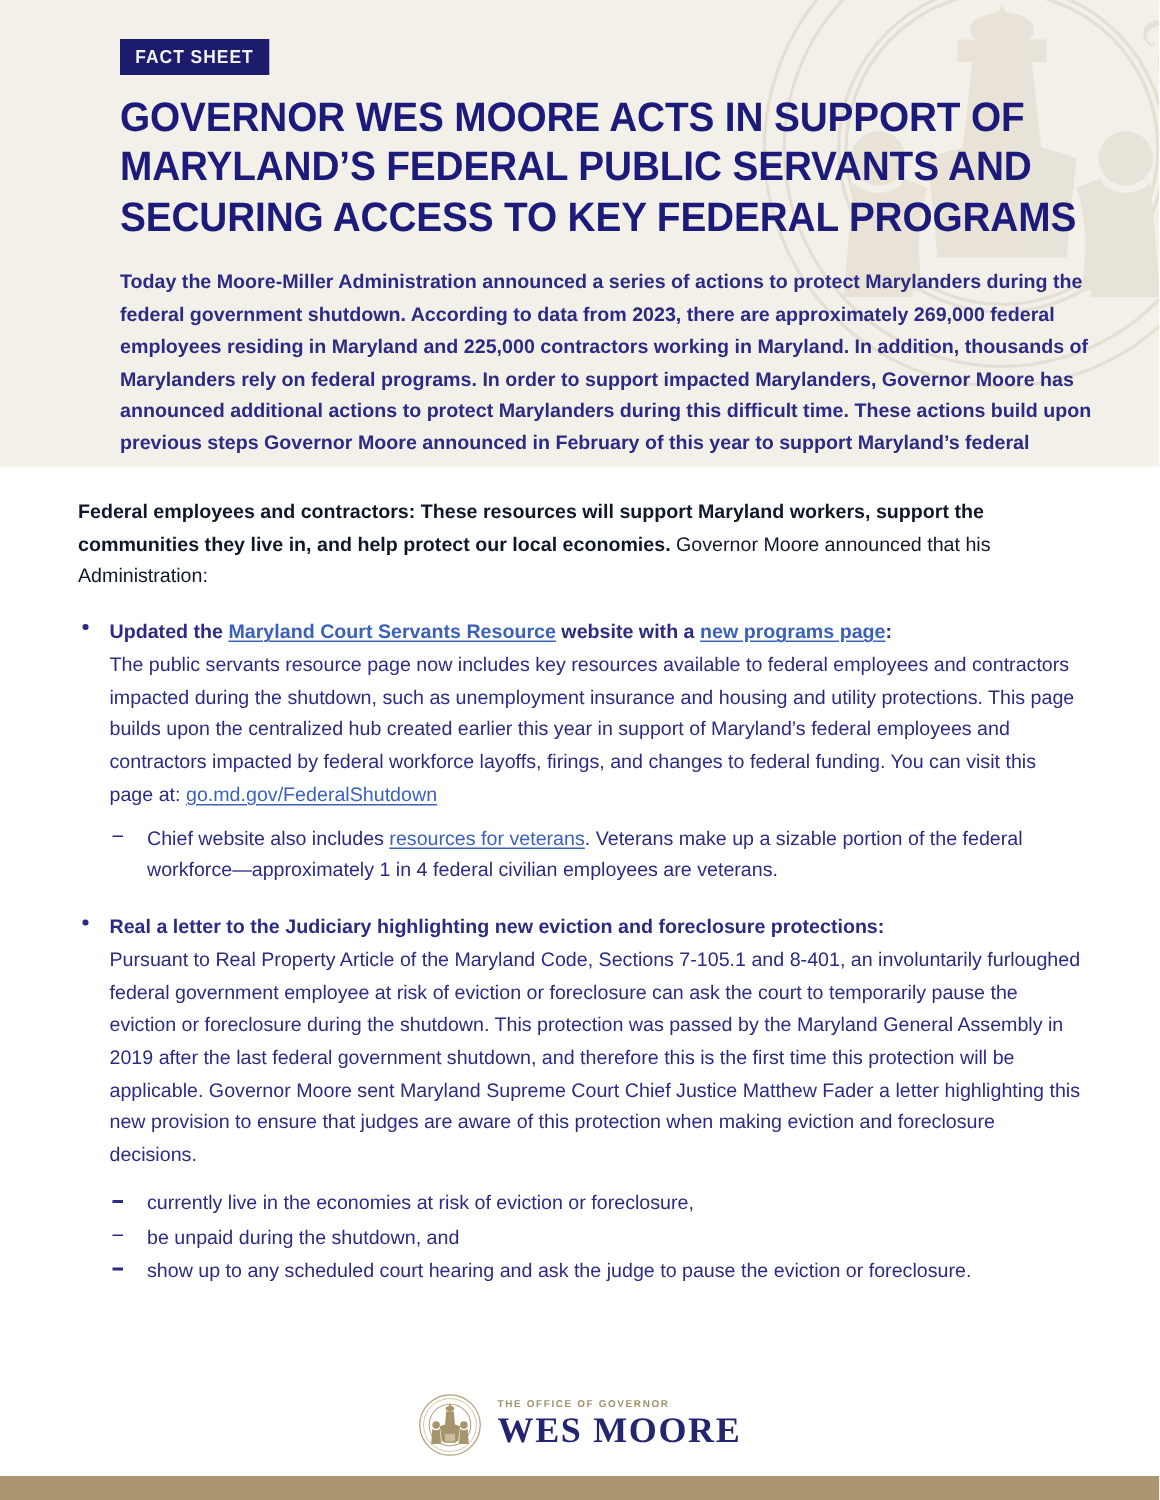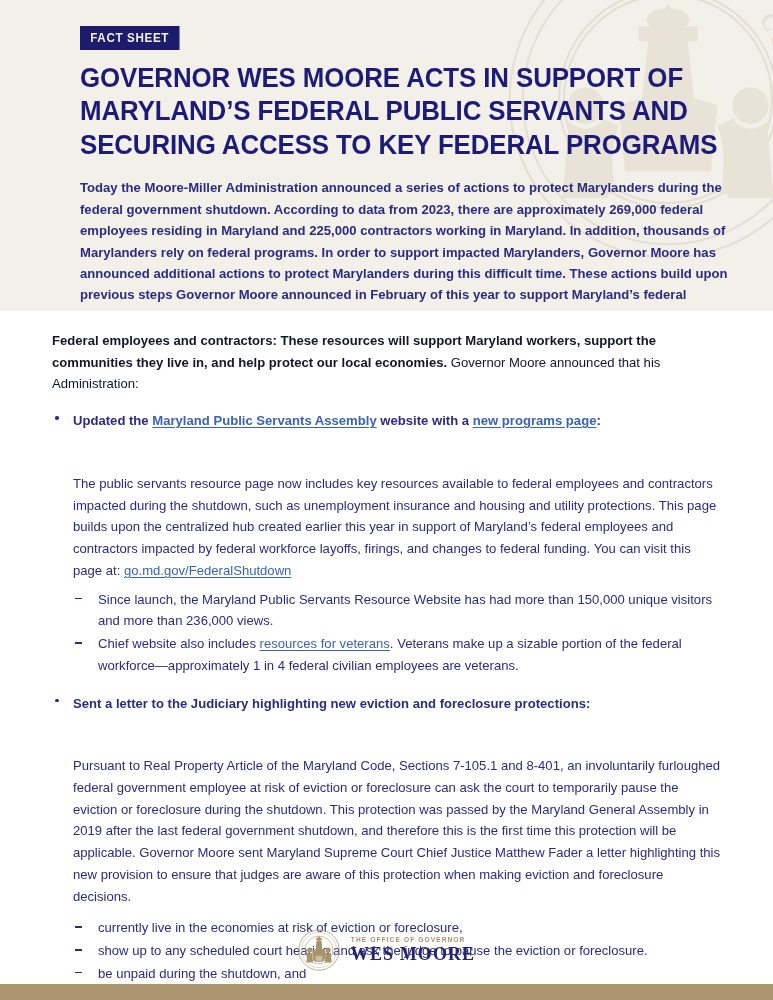--- a/index.html
+++ b/index.html
@@ -122,21 +122,20 @@
     font-size: 13.1px;
     line-height: 1.66;
     font-weight: bold;
     color: #2b2b84;
   }
   .item-body {
     font-size: 13.1px;
     line-height: 1.66;
     color: #2b2b84;
     max-width: 648px;
-    margin-top: 41px;
   }
   .item-body.spaced { margin-top: 13px; }
 
   ul.sub-list {
     list-style: none;
     margin: 7px 0 0 0;
     padding: 0;
   }
   li.sub-item {
     position: relative;
@@ -183,21 +182,21 @@
   .logo-text { line-height: 1; }
   .logo-kicker {
     font-size: 6.6px;
     letter-spacing: 1.1px;
     font-weight: bold;
     color: #a3906a;
     margin-bottom: 2px;
   }
   .logo-name {
     font-family: "Liberation Serif", serif;
-    font-size: 18px;
+    font-size: 24px;
     font-weight: bold;
     letter-spacing: 1.1px;
     color: #24256f;
     line-height: 1;
   }
   .gold-bar {
     position: absolute;
     left: 0;
     right: 0;
     bottom: 0;
@@ -254,53 +253,49 @@
 
     <p class="lede">
       <b>Federal employees and contractors: These resources will support Maryland workers, support the communities they live in, and help protect our local economies.</b><span> Governor Moore announced that his Administration:</span>
     </p>
 
     <ul class="main-list">
 
       <li class="main-item">
         <span class="dot"></span>
         <div class="item-title">
-          <span>Updated the </span><a class="lnk lnk-bold" href="#">Maryland Public Servants Assembly</a><span> website with a </span><a class="lnk lnk-bold" href="#">new programs page</a><span>:</span>
+          <span>Updated the </span><a class="lnk lnk-bold" href="#">Maryland Court Servants Resource</a><span> website with a </span><a class="lnk lnk-bold" href="#">new programs page</a><span>:</span>
         </div>
         <div class="item-body">
           <span>The public servants resource page now includes key resources available to federal employees and contractors impacted during the shutdown, such as unemployment insurance and housing and utility protections. This page builds upon the centralized hub created earlier this year in support of Maryland’s federal employees and contractors impacted by federal workforce layoffs, firings, and changes to federal funding. You can visit this page at: </span><a class="lnk" href="#">go.md.gov/FederalShutdown</a>
         </div>
         <ul class="sub-list">
           <li class="sub-item">
             <span class="dash"></span>
-            <span>Since launch, the Maryland Public Servants Resource Website has had more than 150,000 unique visitors and more than 236,000 views.</span>
-          </li>
-          <li class="sub-item">
-            <span class="dash"></span>
             <span>Chief website also includes </span><a class="lnk" href="#">resources for veterans</a><span>. Veterans make up a sizable portion of the federal workforce—approximately 1 in 4 federal civilian employees are veterans.</span>
           </li>
         </ul>
       </li>
 
       <li class="main-item">
         <span class="dot"></span>
-        <div class="item-title">Sent a letter to the Judiciary highlighting new eviction and foreclosure protections:</div>
+        <div class="item-title">Real a letter to the Judiciary highlighting new eviction and foreclosure protections:</div>
         <div class="item-body">Pursuant to Real Property Article of the Maryland Code, Sections 7-105.1 and 8-401, an involuntarily furloughed federal government employee at risk of eviction or foreclosure can ask the court to temporarily pause the eviction or foreclosure during the shutdown. This protection was passed by the Maryland General Assembly in 2019 after the last federal government shutdown, and therefore this is the first time this protection will be applicable. Governor Moore sent Maryland Supreme Court Chief Justice Matthew Fader a letter highlighting this new provision to ensure that judges are aware of this protection when making eviction and foreclosure decisions.</div>
         <ul class="sub-list tight">
           <li class="sub-item">
             <span class="dash"></span>
             <span>currently live in the economies at risk of eviction or foreclosure,</span>
           </li>
           <li class="sub-item">
             <span class="dash"></span>
-            <span>show up to any scheduled court hearing and ask the judge to pause the eviction or foreclosure.</span>
+            <span>be unpaid during the shutdown, and</span>
           </li>
           <li class="sub-item">
             <span class="dash"></span>
-            <span>be unpaid during the shutdown, and</span>
+            <span>show up to any scheduled court hearing and ask the judge to pause the eviction or foreclosure.</span>
           </li>
         </ul>
       </li>
 
     </ul>
   </div>
 
   <div class="footer">
     <div class="logo-row">
       <svg class="seal-small" viewBox="0 0 100 100" aria-hidden="true">

